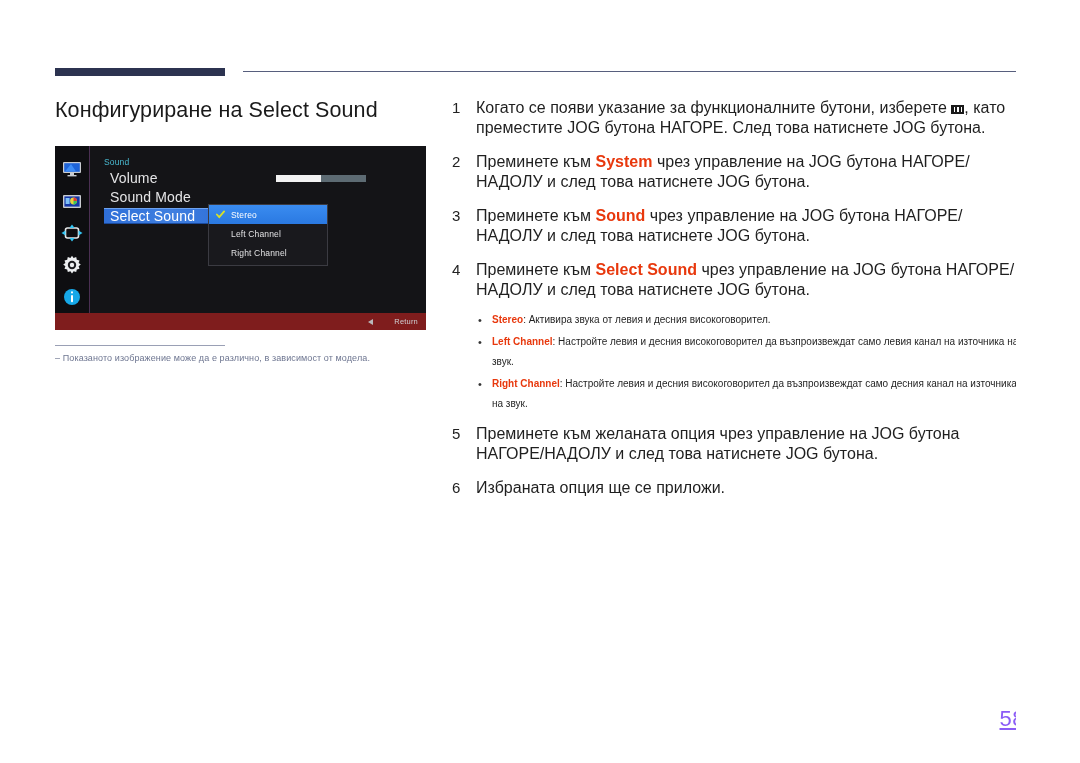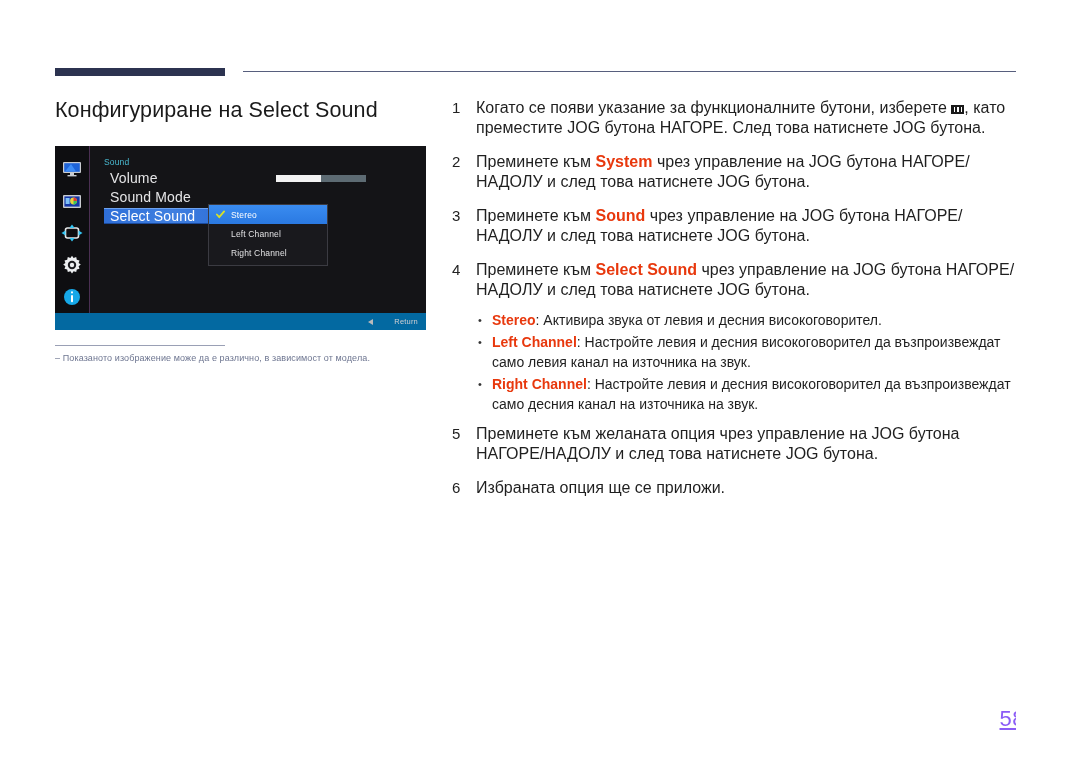--- a/index.html
+++ b/index.html
@@ -81,21 +81,21 @@
   .osd-right {
     position: absolute;
     left: 337px; top: 0;
     width: 34px; height: 167px;
     background: #141417;
   }
   .osd-footer {
     position: absolute;
     left: 0; bottom: 0;
     width: 371px; height: 17px;
-    background: #0369a1;
+    background: #7f1d1d;
     display: flex;
     align-items: center;
     justify-content: flex-end;
     padding-right: 8px;
     gap: 21px;
   }
   .ret-tri {
     width: 0; height: 0;
     border-top: 3.5px solid transparent;
     border-bottom: 3.5px solid transparent;
@@ -259,21 +259,21 @@
   .bullet-dot {
     flex: 0 0 16px;
     font-size: 11px;
     color: #333;
     line-height: 20px;
     text-align: left;
     padding-left: 2px;
   }
   .bullet-txt {
     flex: 1;
-    font-size: 14px;
+    font-size: 10px;
     color: #1f1f1f;
     line-height: 20px;
   }
 
   
   .page-num {
     position: absolute;
     left: 0; top: 706px;
     width: 1025px;
     text-align: right;

